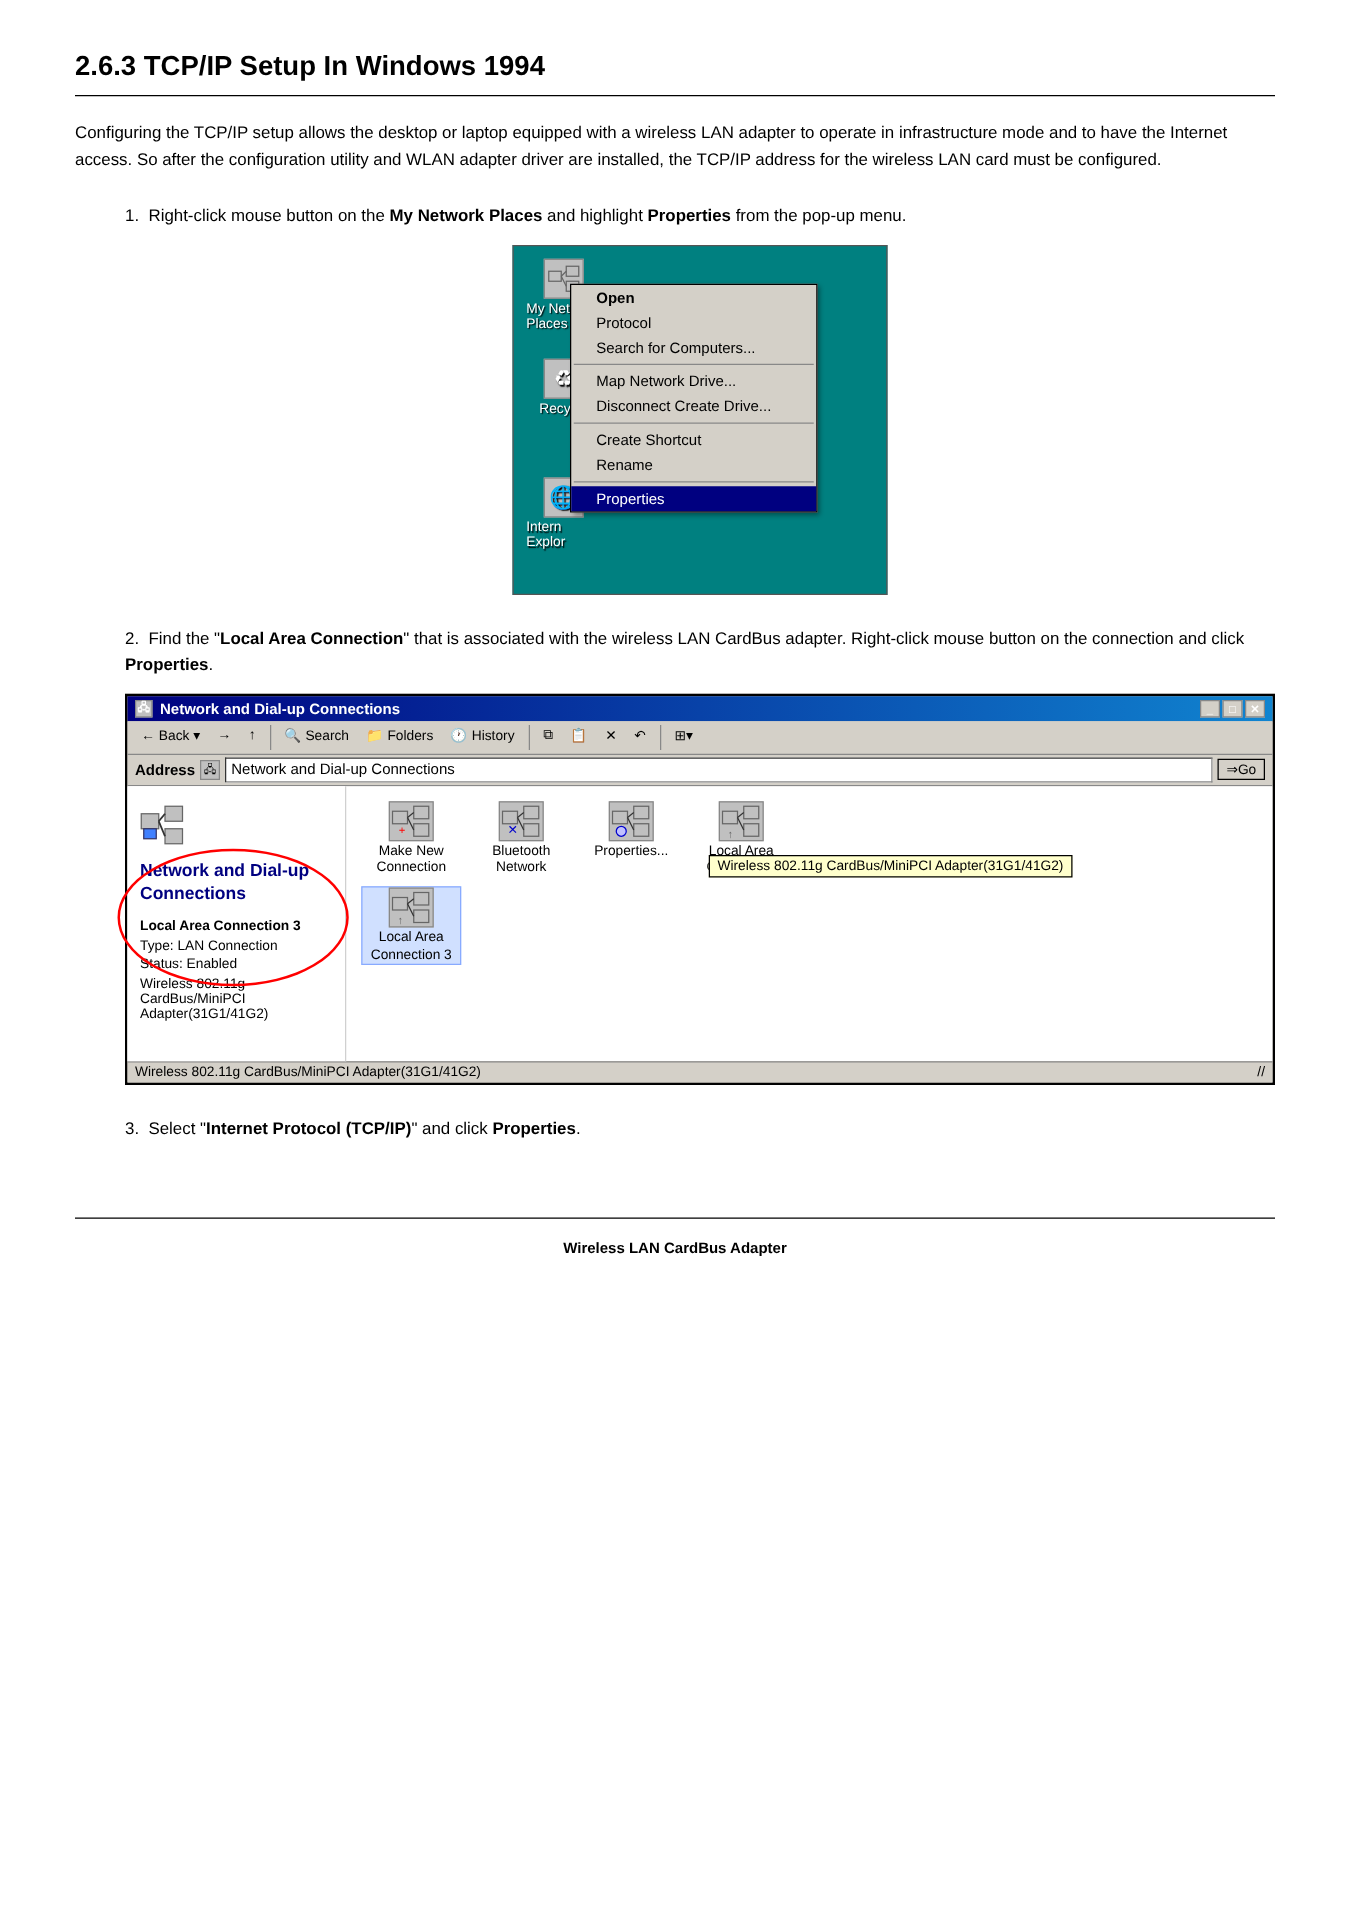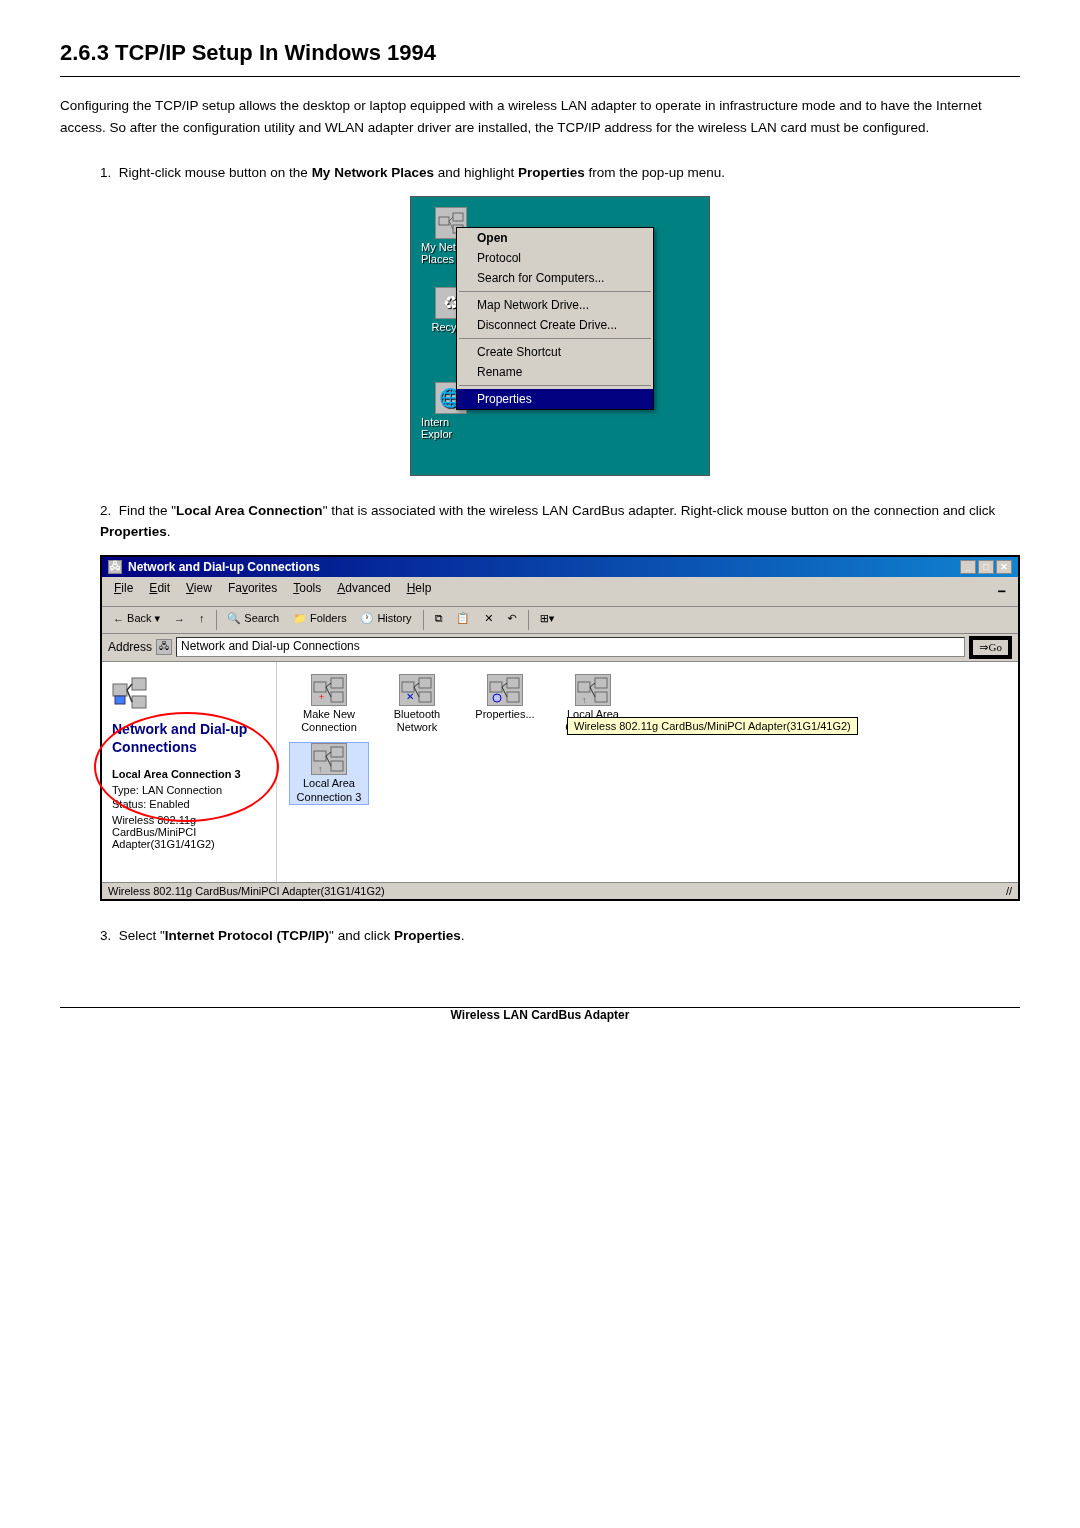--- a/index.html
+++ b/index.html
@@ -186,44 +186,43 @@
     .win-address-bar {
       display: flex;
       align-items: center;
       gap: 4px;
       padding: 2px 6px;
       border-bottom: 1px solid #888;
       background: #d4d0c8;
     }
     .address-label {
       font-size: 12px;
-      font-weight: normal;
+      font-weight: bold;
     }
     .address-icon {
       width: 16px; height: 16px;
       background: #c0c0c0;
       border: 1px solid #888;
       font-size: 9px;
       display: flex; align-items: center; justify-content: center;
     }
     .address-input {
       flex: 1;
       border: 1px inset #888;
       background: #fff;
       font-size: 12px;
       padding: 1px 4px;
       height: 20px;
     }
     .address-go {
       font-size: 11px;
       padding: 1px 6px;
       background: #d4d0c8;
-      border: 4px solid #000000;
+      border: 1px solid #000000;
       cursor: pointer;
-      font-family: Liberation Serif, serif;
     }
 
     .win-content {
       display: flex;
       min-height: 220px;
       background: #fff;
     }
     .win-sidebar {
       width: 175px;
       background: #fff;
@@ -319,21 +318,21 @@
       font-size: 13.5px;
       line-height: 1.6;
     }
 
     .footer {
       margin-top: 60px;
       text-align: center;
       font-size: 12px;
       font-weight: bold;
       border-top: 1px solid #000;
-      padding-top: 0;
+      padding-top: 16px;
     }
 
     .red-oval {
       position: absolute;
       left: -8px;
       top: 50px;
       width: 185px;
       height: 110px;
       border: 2.5px solid red;
       border-radius: 50%;
@@ -413,31 +412,20 @@
           <div class="win-title-icon">🖧</div>
           <span>Network and Dial-up Connections</span>
         </div>
         <div class="win-controls">
           <div class="win-ctrl">_</div>
           <div class="win-ctrl">□</div>
           <div class="win-ctrl" style="font-weight:bold;">✕</div>
         </div>
       </div>
 
-      <div class="win-menubar">
-        <div class="win-menu-item"><u>F</u>ile</div>
-        <div class="win-menu-item"><u>E</u>dit</div>
-        <div class="win-menu-item"><u>V</u>iew</div>
-        <div class="win-menu-item">Fa<u>v</u>orites</div>
-        <div class="win-menu-item"><u>T</u>ools</div>
-        <div class="win-menu-item"><u>A</u>dvanced</div>
-        <div class="win-menu-item"><u>H</u>elp</div>
-        <div style="flex:1"></div>
-        <div class="win-menu-item">🗕</div>
-      </div>
 
       <div class="win-toolbar">
         <div class="toolbar-btn">← Back ▾</div>
         <div class="toolbar-btn">→</div>
         <div class="toolbar-btn">↑</div>
         <div class="toolbar-separator"></div>
         <div class="toolbar-btn">🔍 Search</div>
         <div class="toolbar-btn">📁 Folders</div>
         <div class="toolbar-btn">🕐 History</div>
         <div class="toolbar-separator"></div>

